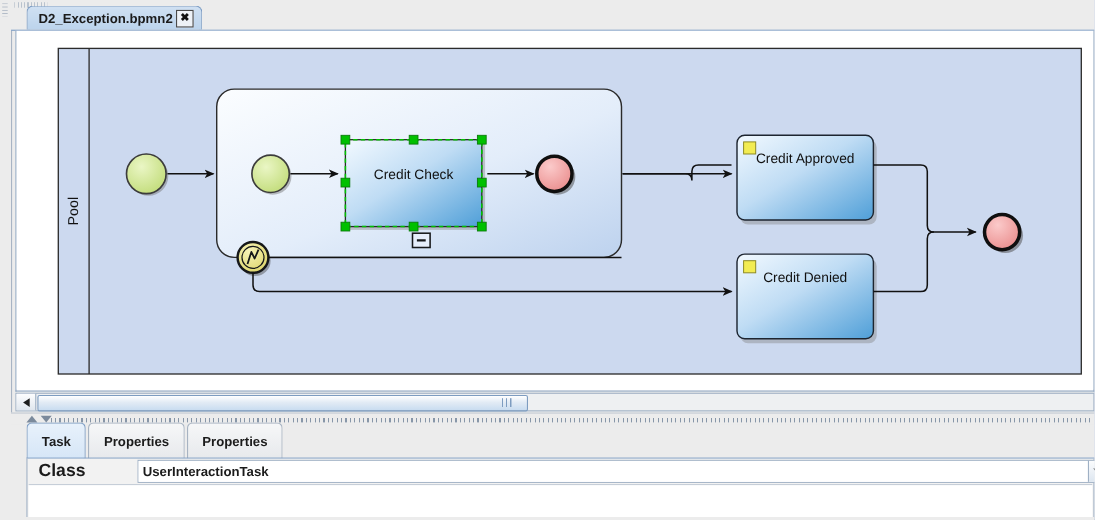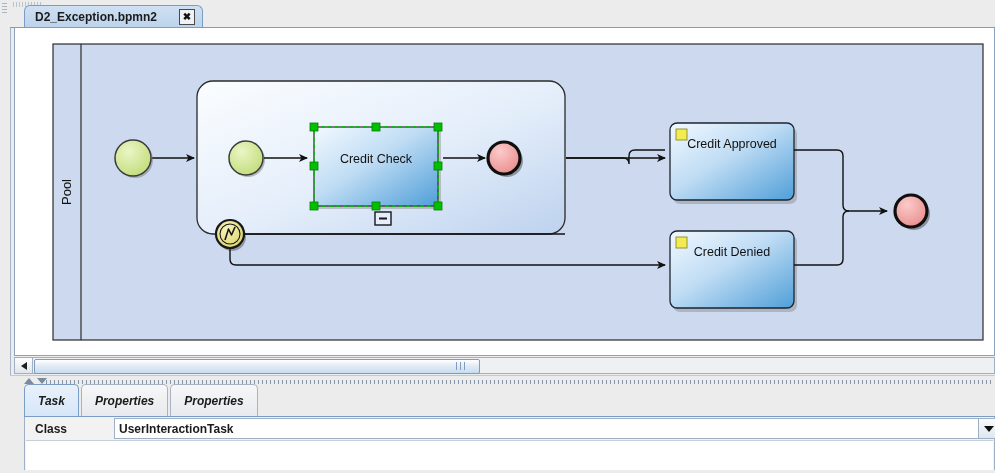--- a/index.html
+++ b/index.html
@@ -28,21 +28,21 @@
   .tabrow{
     position:absolute;left:10px;top:0;width:985px;height:28px;
     background:#ececec;
   }
   .tabrow .dots{
     position:absolute;left:3px;top:2px;width:30px;height:5px;
     background:repeating-linear-gradient(to right,#b9c2cd 0 1px,transparent 1px 3px);
   }
   .edtab{
     position:absolute;left:14px;top:5px;height:22px;
-    display:flex;align-items:center;gap:22px;
+    display:flex;align-items:center;gap:3px;
     padding:0 7px 0 10px;
     background:linear-gradient(to bottom,#cfe0f2 0%,#bcd4ec 100%);
     border:1px solid #7b9cc4;border-bottom:none;
     border-radius:6px 6px 0 0;
     box-sizing:border-box;
   }
   .edtab .lbl{font-size:12px;font-weight:bold;color:#1b1b1b;white-space:nowrap;}
   .edtab .closebtn{
     width:14px;height:14px;flex:none;
     border:1px solid #4a4a4a;background:#eef2f7;
@@ -106,39 +106,39 @@
   .props{
     position:absolute;left:10px;top:386px;width:985px;height:87px;
     background:#ececec;
   }
   .proptabs{position:absolute;left:14px;top:11px;height:20px;display:flex;align-items:flex-end;}
   .ptab{
     height:19px;display:flex;align-items:center;padding:16px 13px;
     font-size:12px;font-weight:bold;color:#1b1b1b;white-space:nowrap;
     background:linear-gradient(to bottom,#f6f7f8,#e7e9ec);
     border:1px solid #a7b3c2;border-bottom:none;
-    border-radius:5px 5px 0 0;margin-right:2px;cursor:pointer;box-sizing:border-box;font-style:italic;
+    border-radius:5px 5px 0 0;margin-right:2px;cursor:pointer;box-sizing:border-box;
   }
   .ptab.active{
     background:linear-gradient(to bottom,#e8f1fb,#d6e6f7);
     border-color:#7b9cc4;height:20px;
   }
   .props .tabunderline{
     position:absolute;left:14px;top:30px;width:971px;height:1px;background:#7b9cc4;
   }
   .props .body{
     position:absolute;left:14px;top:31px;width:971px;height:56px;
     background:#f2f2f2;border:1px solid #9fb0c4;border-top:none;box-sizing:border-box;
   }
   .fieldrow{
     position:absolute;left:0;top:0;width:969px;height:23px;
     display:flex;align-items:center;
   }
   .fieldrow .flabel{
-    font-size:12px;font-weight:bold;color:#1b1b1b;
+    font-size:16px;font-weight:bold;color:#1b1b1b;
     padding:0 7px 0 10px;white-space:nowrap;
   }
   .combo{
     position:relative;flex:none;width:885px;height:21px;
     display:flex;align-items:stretch;
     background:#fff;border:1px solid #9fb0c4;box-sizing:border-box;margin-left:40px;
   }
   .combo .val{
     flex:1;display:flex;align-items:center;padding:0 4px;
     font-size:12px;font-weight:bold;color:#1b1b1b;

